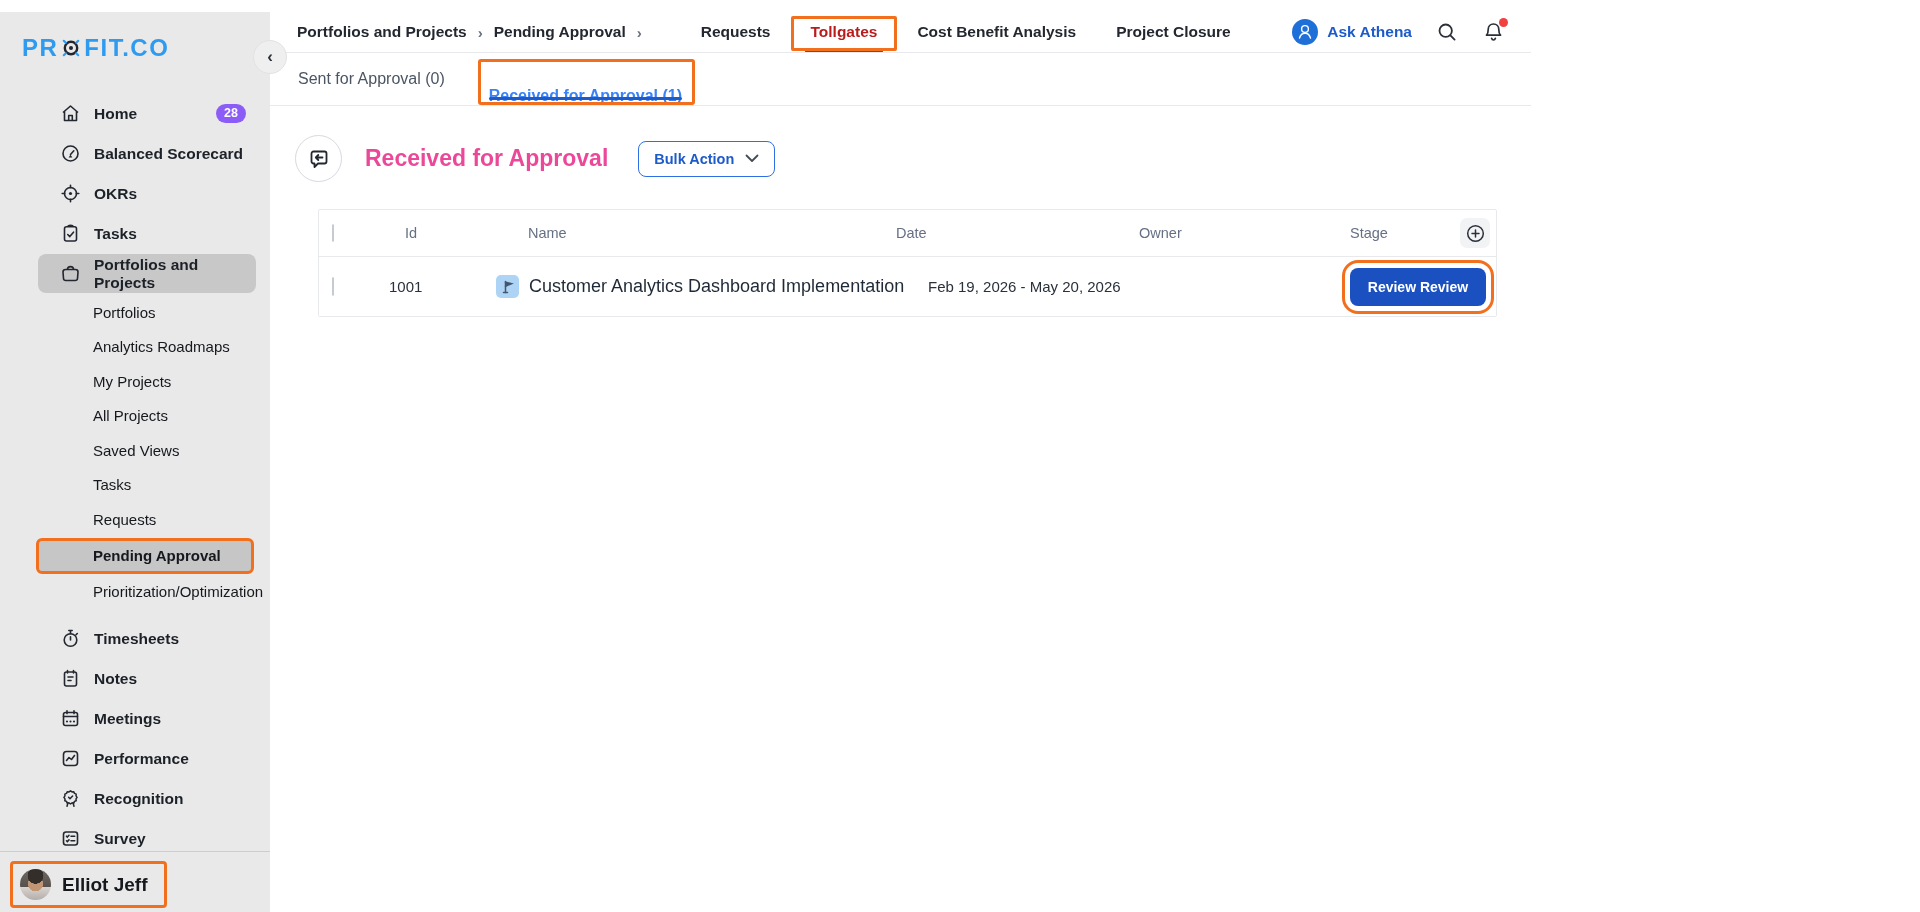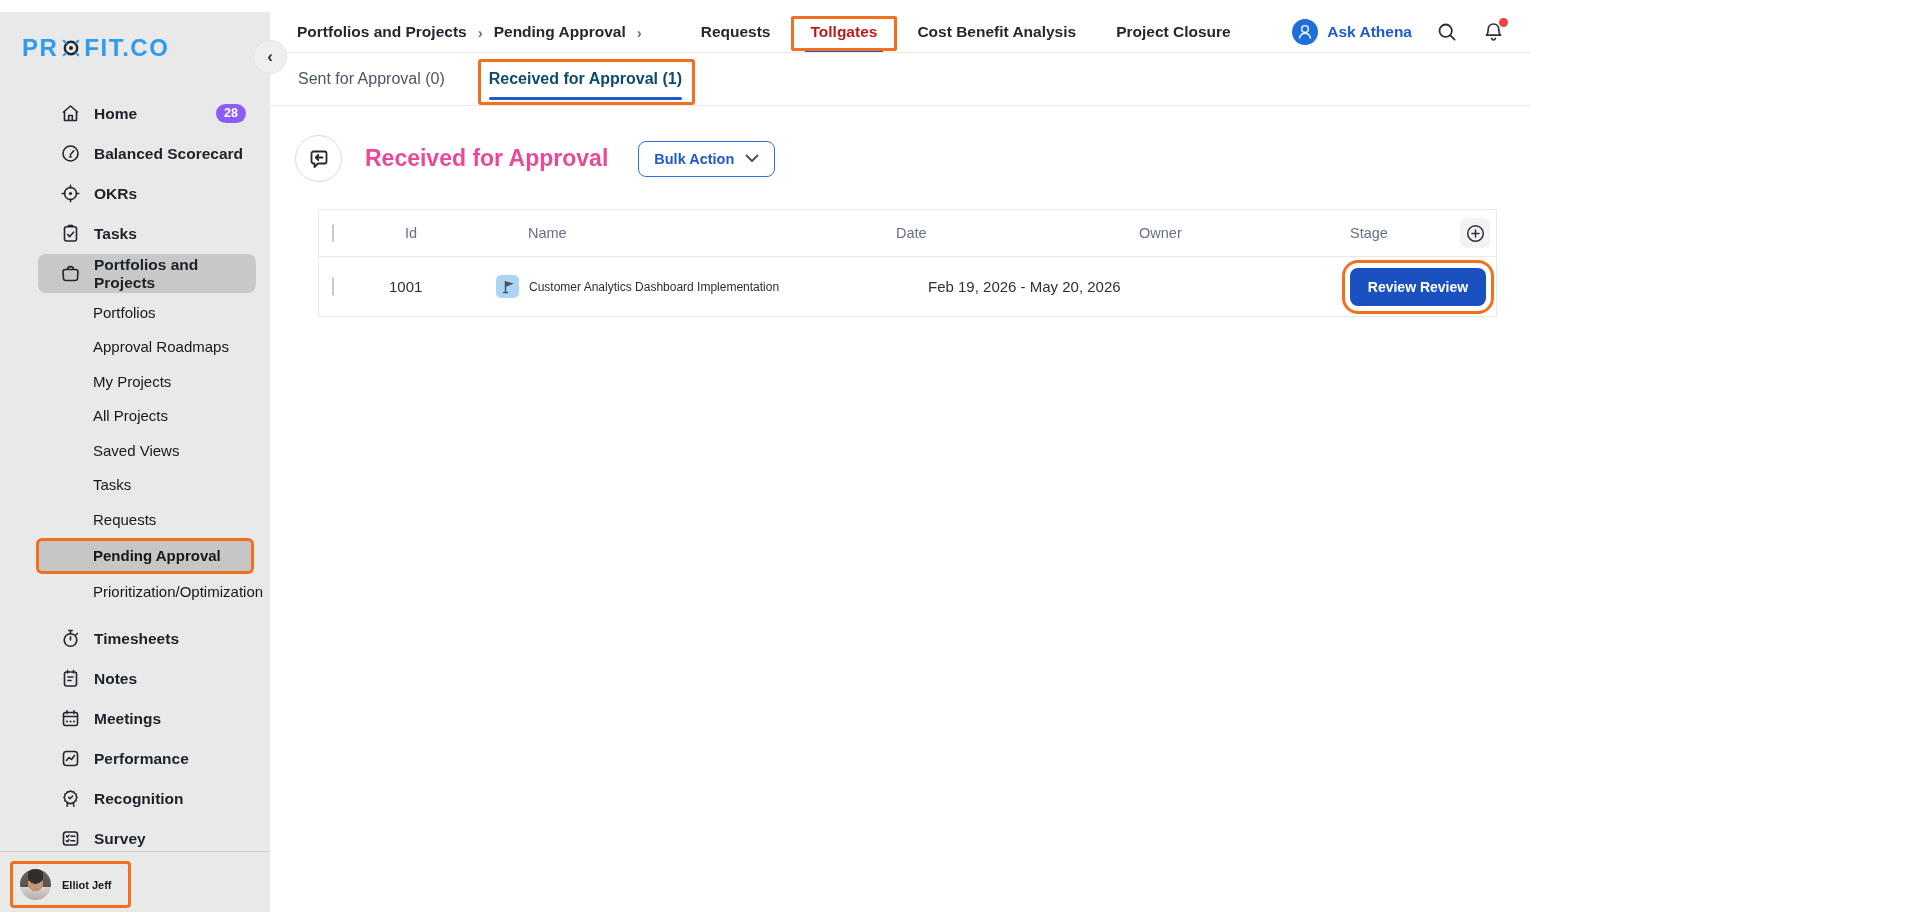--- a/index.html
+++ b/index.html
@@ -15,21 +15,21 @@
   .nav { flex: 1; overflow: hidden; padding-top: 12px; padding-left: 26px; }
   .nav-item { display: flex; align-items: center; gap: 13px; height: 39px; margin: 0 14px 1px 12px; padding: 0 10px 0 22px; border-radius: 8px; font-size: 15.5px; font-weight: 600; color: #1c2128; cursor: pointer; }
   .nav-item.active { background: #c8c8c8; font-weight: 700; }
   .nav-item .nicon { width: 21px; height: 21px; display: flex; align-items: center; justify-content: center; flex-shrink: 0; }
   .badge { margin-left: auto; background: #8b5cf6; color: #fff; font-size: 12.5px; font-weight: 700; border-radius: 999px; padding: 3px 8px; line-height: 1; }
   .sub-list { margin: 2px 0 10px 0; }
   .sub-item { display: flex; align-items: center; height: 34.5px; padding-left: 67px; font-size: 15px; font-weight: 500; color: #15181d; cursor: pointer; }
   .sub-item.highlighted { background: #c6c6c6; border: 3px solid #f26f1d; border-radius: 6px; margin: 1px 16px 1px 10px; padding-left: 54px; height: 36px; font-weight: 600; }
   .sidebar-footer { border-top: 1px solid #cdcdcd; padding: 9px 0 16px 0; }
   .user-box { display: flex; align-items: center; gap: 11px; margin-left: 10px; width: fit-content; border: 3px solid #f26f1d; border-radius: 4px; padding: 5px 16px 5px 7px; cursor: pointer; }
-  .user-name { font-size: 11px; font-weight: 600; color: #15181d; }
+  .user-name { font-size: 19px; font-weight: 600; color: #15181d; }
   .avatar { border-radius: 50%; flex-shrink: 0;
     background:
       radial-gradient(circle at 50% 22%, #342e2b 0%, #342e2b 27%, rgba(0,0,0,0) 28%),
       radial-gradient(circle at 50% 48%, #c09675 0%, #c09675 33%, rgba(0,0,0,0) 34%),
       linear-gradient(180deg, #6e6862 0%, #57504b 58%, #d8d3cf 59%, #b3aeaa 100%);
   }
   .avatar.a30 { width: 31px; height: 31px; }
   .avatar.a26 { width: 27px; height: 27px; }
   .collapse-btn { position: absolute; left: 253px; top: 28px; width: 34px; height: 34px; border-radius: 50%; background: #efefef; border: 1px solid #e2e2e2; display: flex; align-items: center; justify-content: center; font-size: 17px; font-weight: 700; color: #2b2f36; cursor: pointer; z-index: 6; line-height: 1; padding-bottom: 2px; }
 
@@ -46,39 +46,39 @@
   .top-tab.active .underline { position: absolute; bottom: 0; left: -6px; right: -6px; height: 4px; background: #1d5bc9; border-radius: 4px 4px 0 0; }
   .ann-tollgates { position: absolute; top: 4px; bottom: 1px; left: -20px; right: -20px; border: 3px solid #f26f1d; border-radius: 2px; pointer-events: none; }
   .topbar-right { margin-left: auto; display: flex; align-items: center; gap: 24px; }
   .ask-athena { display: flex; align-items: center; gap: 9px; cursor: pointer; }
   .ask-athena-label { font-size: 15.5px; font-weight: 600; color: #1d5bc9; }
   .icon-btn { cursor: pointer; display: flex; align-items: center; position: relative; }
   .notif-dot { position: absolute; top: -3px; right: -3px; width: 9px; height: 9px; border-radius: 50%; background: #f23f3f; }
 
   .subtabs { height: 53px; border-bottom: 1px solid #e7e9ec; display: flex; align-items: stretch; gap: 44px; padding-left: 28px; }
   .subtab { position: relative; display: flex; align-items: center; font-size: 16px; color: #4b5563; cursor: pointer; }
-  .subtab.active { color: #0c4a6e; font-weight: 700; }
+  .subtab.active { color: #3b82f6; font-weight: 700; align-items: flex-end; }
   .subtab.active .underline { position: absolute; bottom: 5px; left: 0; right: 0; height: 3px; background: #1d5bc9; border-radius: 3px; }
   .ann-received { position: absolute; top: 6px; bottom: 0; left: -11px; right: -13px; border: 3px solid #f26f1d; border-radius: 3px; pointer-events: none; }
 
   .heading-row { display: flex; align-items: center; gap: 23px; padding: 29px 30px 27px 25px; }
   .back-btn { width: 47px; height: 47px; border-radius: 50%; border: 1px solid #d6d9de; background: #fff; display: flex; align-items: center; justify-content: center; cursor: pointer; flex-shrink: 0; }
   .page-title { font-size: 23px; font-weight: 700; color: #ec4899; }
   .bulk-btn { margin-left: 7px; display: flex; align-items: center; gap: 11px; border: 1px solid #2f6fe4; background: #fff; border-radius: 8px; padding: 9px 15px; font-size: 14.5px; font-weight: 600; color: #1d5bc9; cursor: pointer; font-family: "Liberation Sans", sans-serif; }
 
   .table-wrap { margin: 0 34px 0 48px; border: 1px solid #e7e9ec; border-radius: 2px; }
   .trow { display: grid; grid-template-columns: 56px 110px 1fr 227px 195px 146px; align-items: center; }
   .thead { height: 47px; border-bottom: 1px solid #e7e9ec; color: #667085; font-size: 14.5px; font-weight: 500; gap: 16px; }
   .tbody-row { height: 59px; font-size: 15px; color: #2a313c; background: #fff; }
   .cell-cb { padding-left: 13px; }
   .checkbox { width: 18px; height: 18px; border: 1.5px solid #c6cbd2; border-radius: 5px; background: #fff; cursor: pointer; }
   .cell-id { padding-left: 14px; }
   .cell-name { padding-left: 11px; display: flex; align-items: center; gap: 10px; }
   .proj-icon { width: 23px; height: 23px; border-radius: 5px; background: #aed4f5; display: flex; align-items: center; justify-content: center; flex-shrink: 0; }
-  .name-text { font-size: 12px; color: #1f2937; }
+  .name-text { font-size: 18px; color: #1f2937; }
   .cell-stage-head { display: flex; align-items: center; justify-content: space-between; padding-right: 6px; }
   .plus-wrap { width: 30px; height: 30px; border-radius: 7px; background: #f2f3f5; display: flex; align-items: center; justify-content: center; cursor: pointer; }
   .review-btn { width: calc(100% - 10px); background: #1b50c0; color: #fff; border: none; border-radius: 8px; padding: 11px 10px; font-size: 14px; font-weight: 700; cursor: pointer; outline: 3px solid #f26f1d; outline-offset: 5px; font-family: "Liberation Sans", sans-serif; white-space: nowrap; }
   svg { display: block; }
 </style>
 </head>
 <body>
 
 <div class="app">
 
@@ -147,21 +147,21 @@
             </svg>
         </span>
         <span>Portfolios and Projects</span>
       </div>
 
       <div class="sub-list">
         <div class="sub-item">
             <span>Portfolios</span>
           </div>
         <div class="sub-item">
-            <span>Approval Roadmaps</span>
+            <span>Analytics Roadmaps</span>
           </div>
         <div class="sub-item">
             <span>My Projects</span>
           </div>
         <div class="sub-item">
             <span>All Projects</span>
           </div>
         <div class="sub-item">
             <span>Saved Views</span>
           </div>

